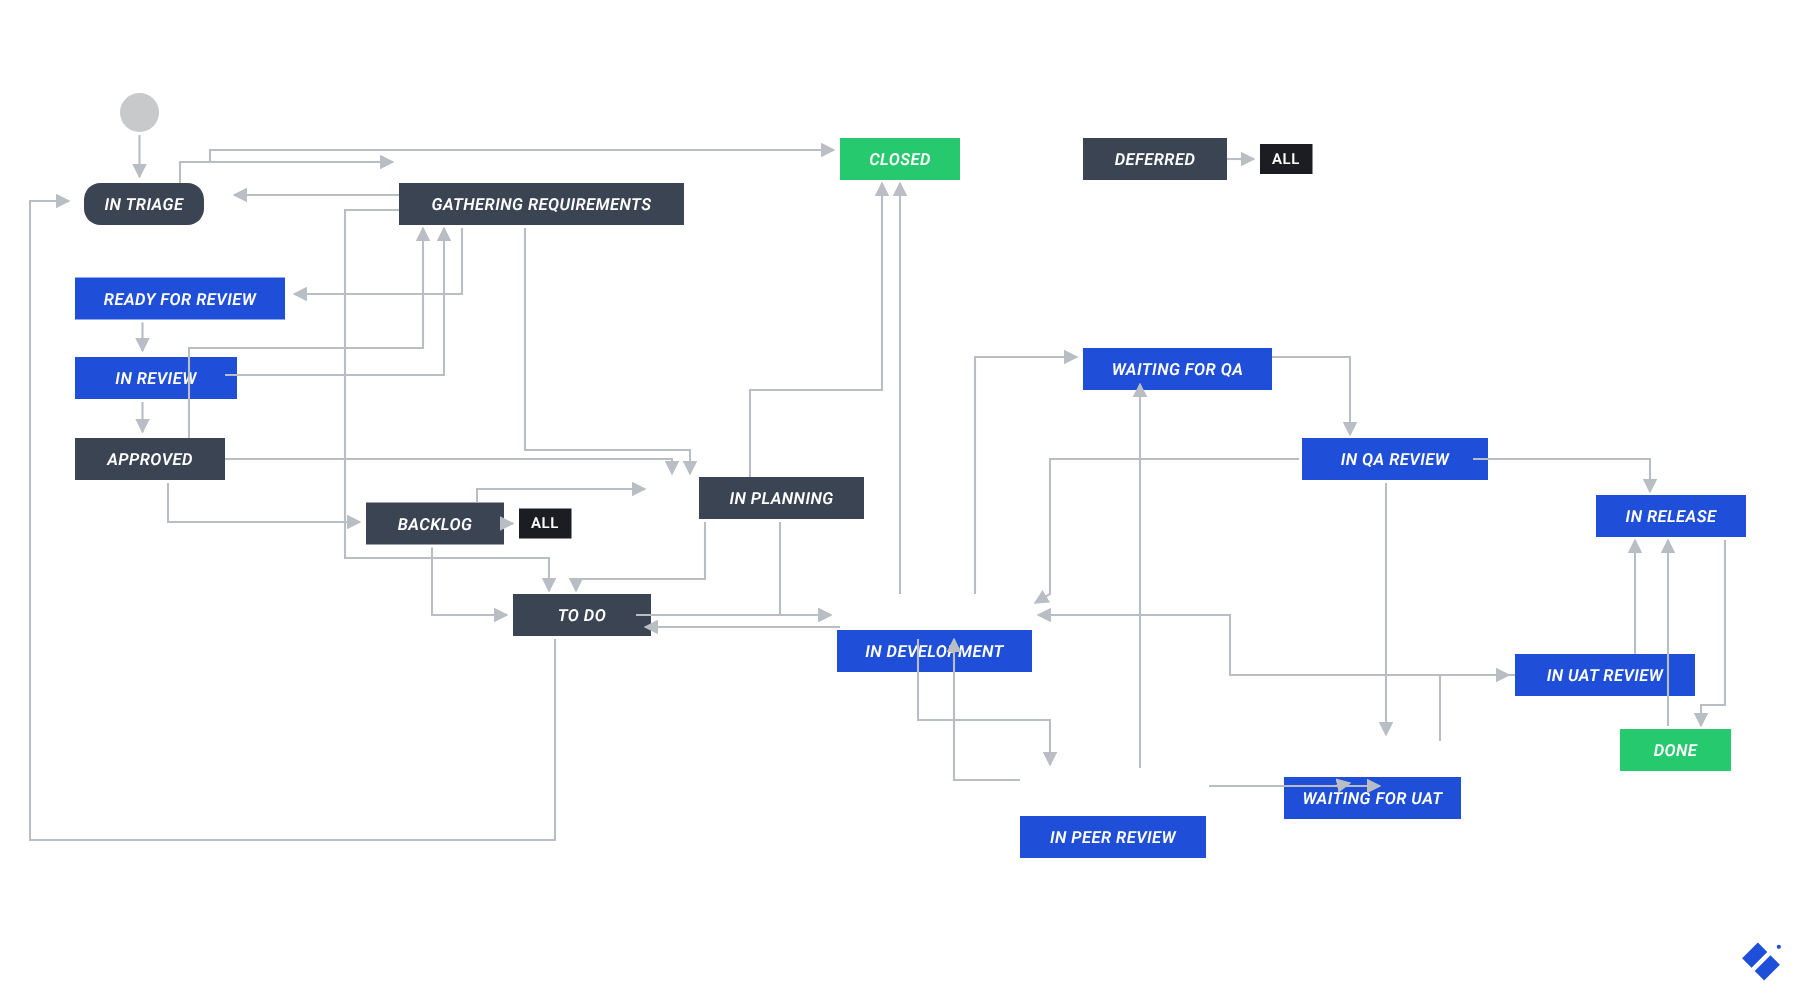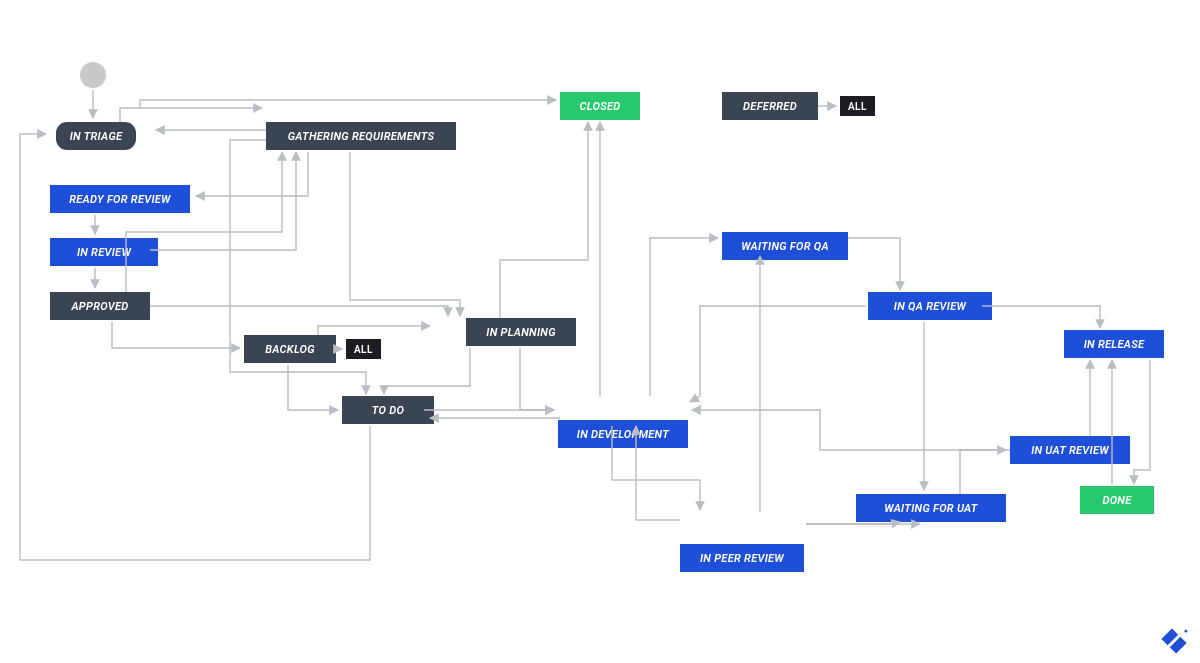--- a/index.html
+++ b/index.html
@@ -33,21 +33,21 @@
   <div class="box dark" style="left:244px;top:335px;width:92px;">BACKLOG</div>
   <div class="box dark" style="left:434px;top:318px;width:110px;margin-left:32px;">IN PLANNING</div>
   <div class="box dark" style="left:342px;top:396px;width:92px;">TO DO</div>
   <div class="box green" style="left:560px;top:92px; width:80px;">CLOSED</div>
   <div class="box dark" style="left:722px;top:92px; width:96px;">DEFERRED</div>
   <div class="box blue" style="left:558px;top:396px;width:130px;margin-top:24px;">IN DEVELOPMENT</div>
   <div class="box blue" style="left:722px;top:232px;width:126px;">WAITING FOR QA</div>
   <div class="box blue" style="left:868px;top:292px;width:124px;text-align:center;">IN QA REVIEW</div>
   <div class="box blue" style="left:1064px;top:330px;width:100px;">IN RELEASE</div>
   <div class="box blue" style="left:1010px;top:436px;width:120px;">IN UAT REVIEW</div>
-  <div class="box blue" style="left:856px;top:494px;width:150px;">WAITING FOR UAT</div>
+  <div class="box blue" style="left:856px;top:518px;width:118px;">WAITING FOR UAT</div>
   <div class="box blue" style="left:680px;top:544px;width:124px;">IN PEER REVIEW</div>
   <div class="box green" style="left:1080px;top:486px;width:74px;">DONE</div>
 
   <div class="tag" style="left:346px;top:339px;">ALL</div>
   <div class="tag" style="left:840px;top:96px;">ALL</div>
 
   <svg class="edges">
     <defs>
       <marker id="arr" viewBox="0 0 10 10" refX="9" refY="5" markerWidth="7" markerHeight="7" orient="auto-start-reverse">
         <path d="M0 0 L10 5 L0 10 z" fill="#b9bdc4"></path>

